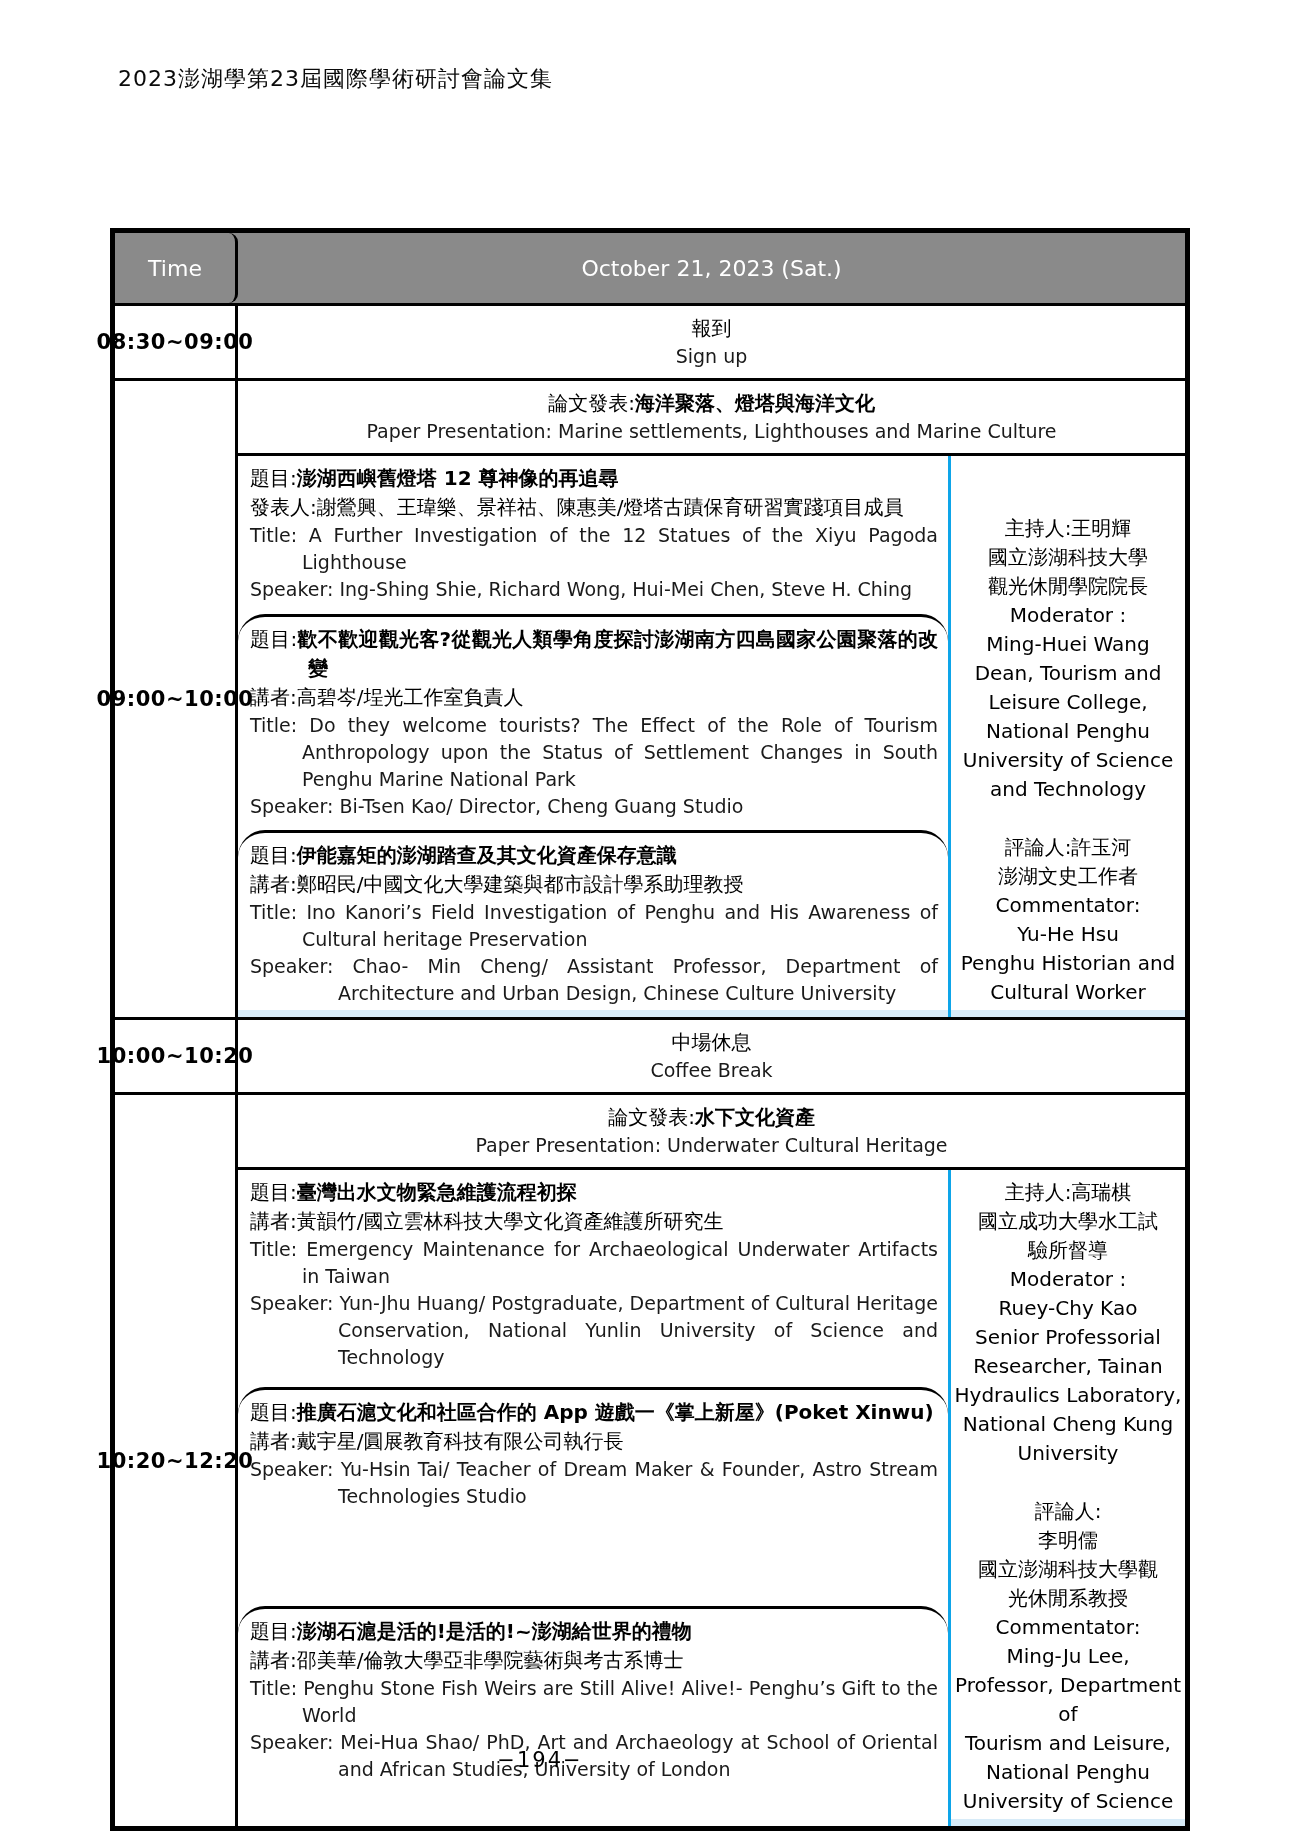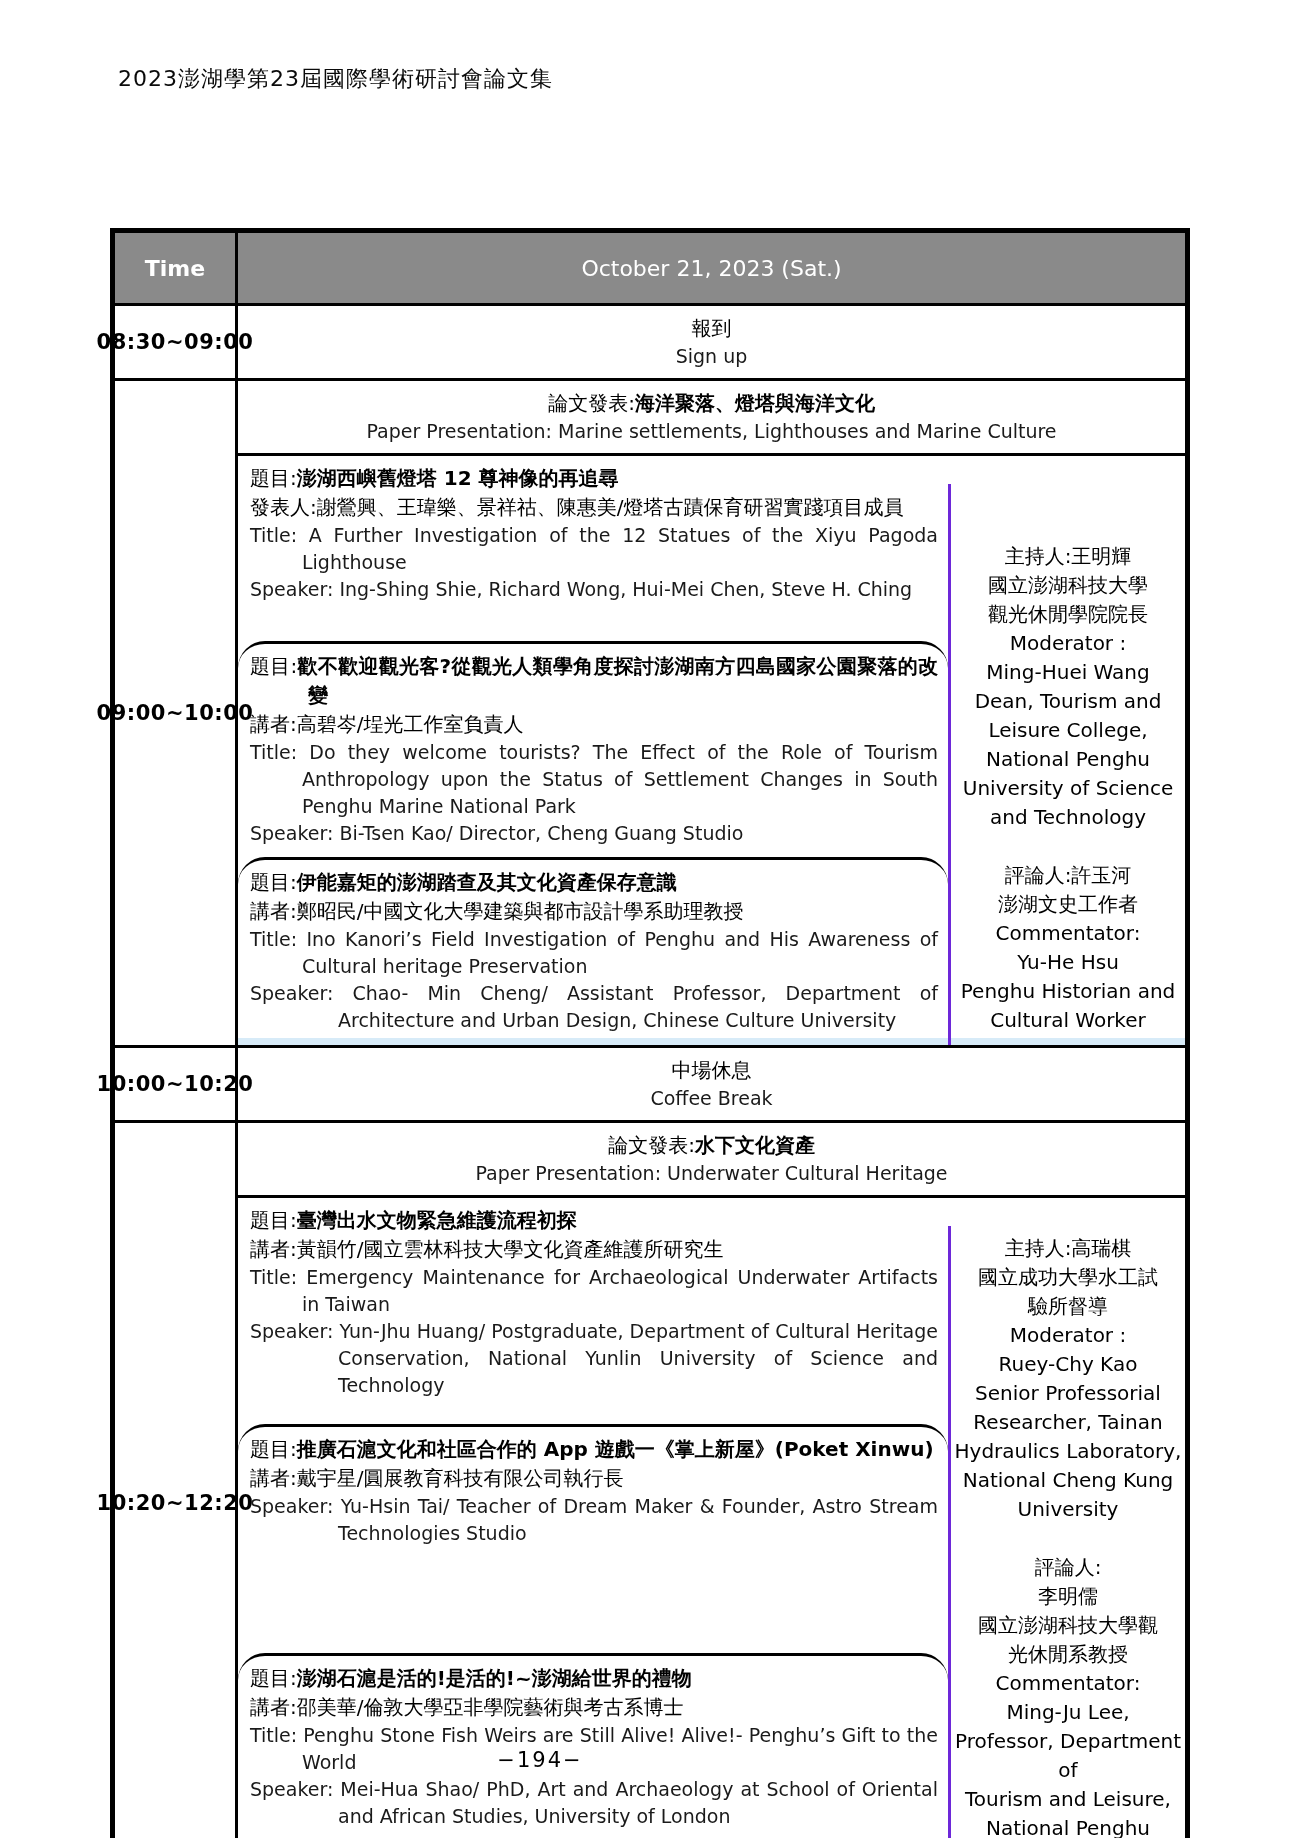--- a/index.html
+++ b/index.html
@@ -14,21 +14,21 @@
     position:absolute;left:110px;top:228px;width:1080px;
     border:5px solid #000;box-sizing:border-box;background:#fff;
   }
   .row{display:flex;align-items:stretch;}
   .schedule > .row + .row{border-top:3px solid #000;}
   .tcol{
     flex:0 0 120px;width:120px;border-right:3px solid #000;
     display:flex;align-items:center;justify-content:center;text-align:center;
   }
   .hdr{background:#8a8a8a;color:#fff;height:70px;font-size:22px;}
-  .hdr .tcol{font-weight:700;}
+  .hdr .tcol{font-weight:400;border-radius:9px;}
   .hdr-date{flex:1;display:flex;align-items:center;justify-content:center;font-size:22px;}
   .time{font-weight:bold;font-size:21px;letter-spacing:0.5px;}
   .rest{flex:1;min-width:0;}
   .center2{
     display:flex;flex-direction:column;align-items:center;justify-content:center;
     padding:8px 0;text-align:center;
   }
   .zh-line{font-size:20px;line-height:29px;}
   .en-line{font-size:19px;line-height:27px;color:#1a1a1a;}
   .s-header{border-bottom:3px solid #000;}
@@ -38,22 +38,22 @@
   .paper{padding:8px 10px 10px 12px;flex:1;border-radius:27px;}
   .ln{font-size:20px;line-height:29px;text-align:justify;}
   .ln.en{font-size:19px;line-height:27px;color:#1a1a1a;}
   .bold{font-weight:bold;}
   .hang-t{padding-left:58px;text-indent:-58px;}
   .hang-sp2{padding-left:58px;text-indent:-58px;}
   .hang-sp4{padding-left:96px;text-indent:-96px;}
   .hang-en-t{padding-left:52px;text-indent:-52px;}
   .hang-en-s{padding-left:88px;text-indent:-88px;}
   .side{
-    flex:0 0 237px;width:237px;border-left:3px solid #6d28d9;
-    text-align:center;font-size:20px;line-height:29px;box-sizing:border-box;margin-top:28px;
+    flex:0 0 237px;width:237px;border-left:3px solid #0ea5e9;
+    text-align:center;font-size:20px;line-height:29px;box-sizing:border-box;
   }
   .side-text{white-space:pre-line;}
   .side1{padding:58px 6px 10px 6px;}
   .side2{padding:8px 2px 10px 2px;}
   .tint-bottom{box-shadow:inset 0 -7px 0 #d7ebf8;}
   .side2.tint-bottom{box-shadow:inset 0 -7px 0 #d7ebf8;}
   .footer{
     position:absolute;left:0;top:1748px;width:1080px;text-align:center;
     font-size:21px;letter-spacing:2px;
   }

